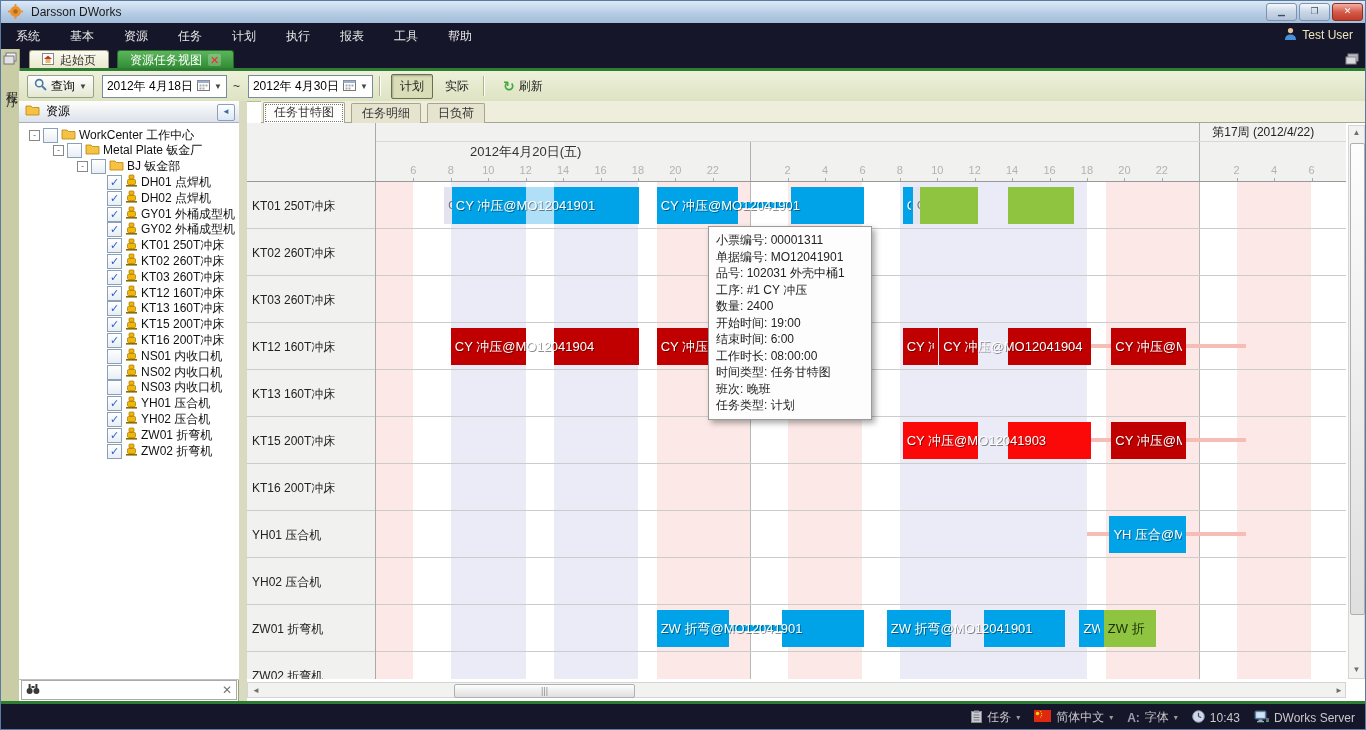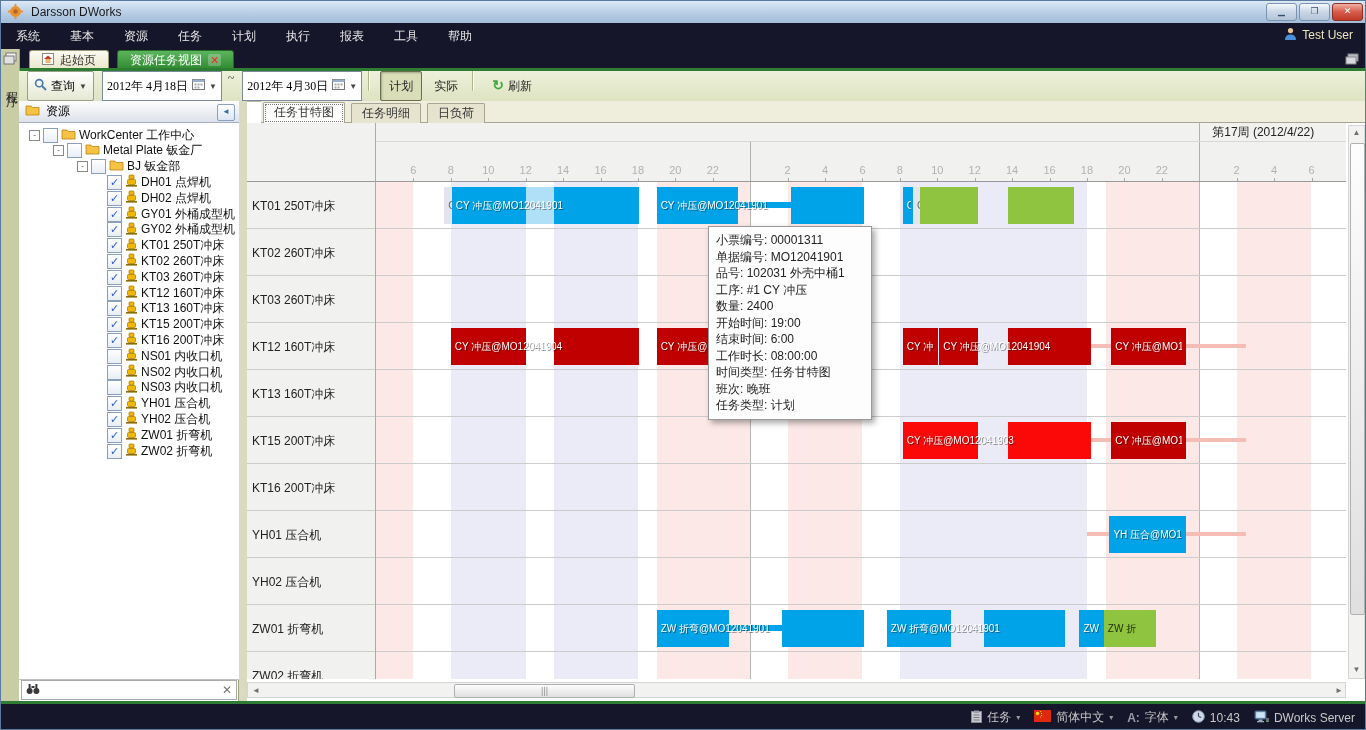--- a/index.html
+++ b/index.html
@@ -30,21 +30,21 @@
   .doc-tab.active{left:116px;background:linear-gradient(#5cb55c,#2f8a32);color:#fff;border:1px solid #256b28;border-bottom:none;}
   .tab-close{color:#ff2222;font-weight:bold;font-size:11px;background:rgba(255,255,255,.25);
     border-radius:2px;padding:0 2px;line-height:12px;}
   .stack-icon-right{right:6px;top:52px;}
   
   .leftstrip{left:0;top:48px;width:18px;height:652px;background:#c9cda6;border-right:1px solid #9ea274;}
   .leftstrip .vtext{left:2px;top:34px;writing-mode:vertical-rl;letter-spacing:2px;color:#222;font-size:12px;}
   
   .toolbar{left:18px;top:70px;width:1348px;height:30px;
     background:linear-gradient(#eef1da,#dde3c2);border-bottom:1px solid #b8bc96;
-    display:flex;font-family:Liberation Serif, serif;}
+    display:flex;align-items:center;}
   .tb-btn{display:flex;align-items:center;gap:4px;border:1px solid #98a08a;border-radius:2px;
     background:linear-gradient(#ffffff,#e4e8d2);padding:2px 6px;margin-left:8px;cursor:pointer;}
   .tb-flat{display:flex;align-items:center;gap:4px;padding:3px 8px;margin-left:4px;cursor:pointer;color:#222;}
   .tb-flat.pressed{background:#d9ddb8;border:1px solid #6b6f4f;border-radius:2px;
     box-shadow:inset 1px 1px 2px rgba(0,0,0,.25);}
   .datefield{display:flex;align-items:center;gap:4px;background:#fff;border:1px solid #7a8a9a;
     padding:2px 4px;margin-left:8px;cursor:text;}
   .tb-sep{width:1px;height:20px;background:#b0b48e;border-right:1px solid #fff;margin:0 6px;}
   .caret{font-size:8px;color:#444;}
   .tilde{margin-left:6px;color:#333;}
@@ -71,21 +71,21 @@
   .vtab{position:absolute;top:2px;height:19px;line-height:19px;padding:0 10px;border:1px solid #a8a590;
     border-bottom:none;border-radius:2px 2px 0 0;background:#e6e3cf;color:#333;cursor:pointer;}
   .vtab.active{background:#fdfdfb;outline:1px dotted #777;outline-offset:-3px;top:1px;height:21px;}
   
   .gantt-hdr-cell{background:#f1f1ef;box-sizing:border-box;color:#333;}
   .gantt-body{left:375px;top:181px;width:970px;height:497px;overflow:hidden;background:#fff;}
   .band{position:absolute;top:0;height:497px;}
   .dayline{position:absolute;top:0;height:497px;width:1px;background:#b8b8b8;}
   .rowline{position:absolute;width:970px;height:1px;background:#ccc;}
   .bar-seg{position:absolute;}
-  .bar-label{position:absolute;height:37px;line-height:37px;font-size:10px;color:#fff;
+  .bar-label{position:absolute;height:37px;line-height:37px;font-size:13px;color:#fff;
     text-shadow:1px 1px 0 rgba(0,0,0,.45);white-space:nowrap;overflow:hidden;cursor:pointer;}
   .conn{position:absolute;height:4px;background:#f5bdb5;}
   .hour-tick-label{position:absolute;width:24px;text-align:center;color:#b2b2b2;font-size:11px;top:2px;}
   .row-label{position:absolute;left:0;width:129px;height:47px;box-sizing:border-box;
     border-bottom:1px solid #ccc;color:#222;}
   .row-label span{position:absolute;left:5px;top:16px;}
   
   .sb{background:#f2f2f1;border:1px solid #d5d5d5;box-sizing:border-box;}
   .sb-arrow{position:absolute;color:#707070;font-size:8px;text-align:center;cursor:pointer;}
   .sb-thumb{position:absolute;background:linear-gradient(#fdfdfd,#dfdfdf);border:1px solid #b0b0b0;border-radius:2px;cursor:grab;}
@@ -446,20 +446,21 @@
   <div class="abs view-tabs" id="viewtabs">
       <div class="vtab active" style="left: 2px;">任务甘特图</div>
       <div class="vtab" style="left: 90px;">任务明细</div>
       <div class="vtab" style="left: 166px;">日负荷</div>
     </div>
   <div id="gantt">
       <div class="abs gantt-hdr-cell" style="left: 246px; top: 122px; width: 129px; height: 59px; border-right: 1px solid rgb(170, 170, 170); border-bottom: 1px solid rgb(153, 153, 153);"></div>
       <div class="abs" style="left: 375px; top: 122px; width: 970px; height: 59px; overflow: hidden; background: rgb(241, 241, 239); border-bottom: 1px solid rgb(153, 153, 153); box-sizing: border-box;">
         <div class="abs" style="left: 823.24px; top: 0px; width: 146.76px; height: 19px; border-left: 1px solid rgb(176, 176, 176); border-bottom: 1px solid rgb(216, 216, 216); padding-left: 12px; line-height: 19px; color: rgb(34, 34, 34); box-sizing: border-box;">第17周 (2012/4/22)</div>
         <div class="abs" style="left: 0px; top: 18px; width: 970px; height: 1px; background: rgb(216, 216, 216);"></div>
+        <div class="abs" style="left: -74.84px; top: 19px; width: 449.04px; height: 20px; text-align: center; line-height: 20px; color: rgb(51, 51, 51); font-size: 13px;">2012年4月20日(五)</div>
         <div class="hour-tick-label" style="left: 25.42px; top: 41px;">6</div>
         <div class="abs" style="left: 37.42px; top: 55px; width: 1px; height: 4px; background: rgb(170, 170, 170);"></div>
         <div class="hour-tick-label" style="left: 62.84px; top: 41px;">8</div>
         <div class="abs" style="left: 74.84px; top: 55px; width: 1px; height: 4px; background: rgb(170, 170, 170);"></div>
         <div class="hour-tick-label" style="left: 100.26px; top: 41px;">10</div>
         <div class="abs" style="left: 112.26px; top: 55px; width: 1px; height: 4px; background: rgb(170, 170, 170);"></div>
         <div class="hour-tick-label" style="left: 137.68px; top: 41px;">12</div>
         <div class="abs" style="left: 149.68px; top: 55px; width: 1px; height: 4px; background: rgb(170, 170, 170);"></div>
         <div class="hour-tick-label" style="left: 175.1px; top: 41px;">14</div>
         <div class="abs" style="left: 187.1px; top: 55px; width: 1px; height: 4px; background: rgb(170, 170, 170);"></div>

